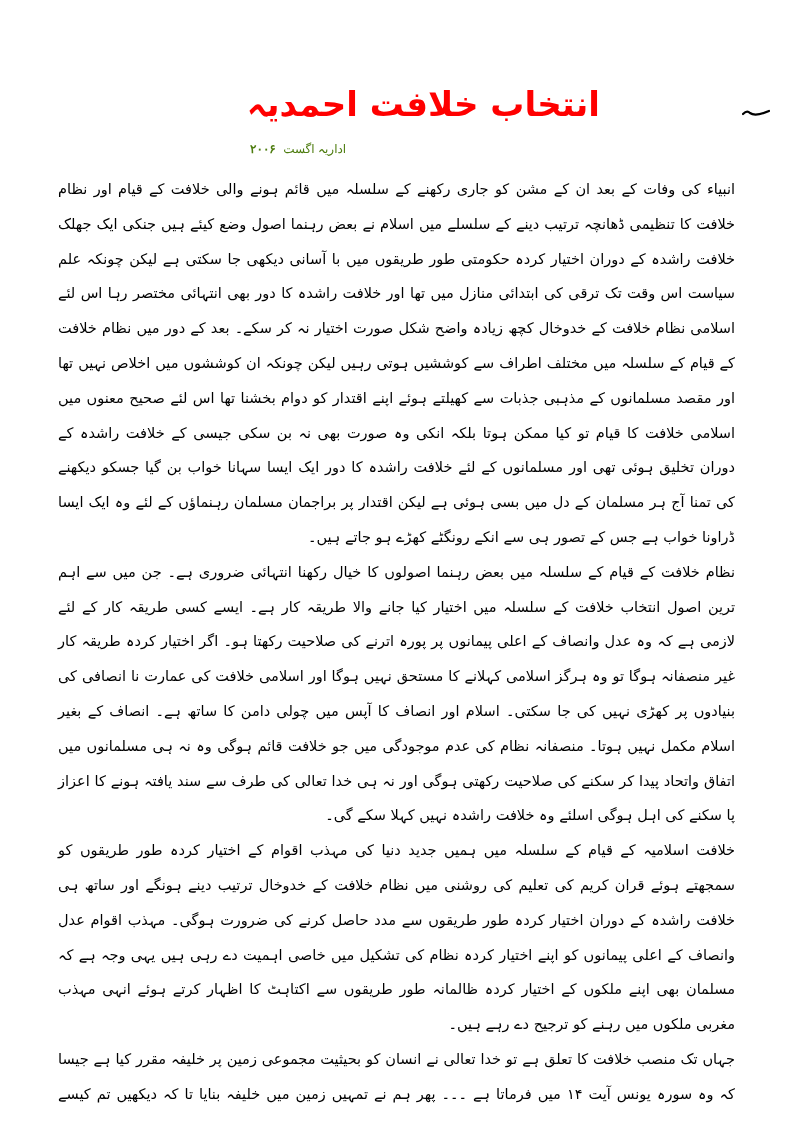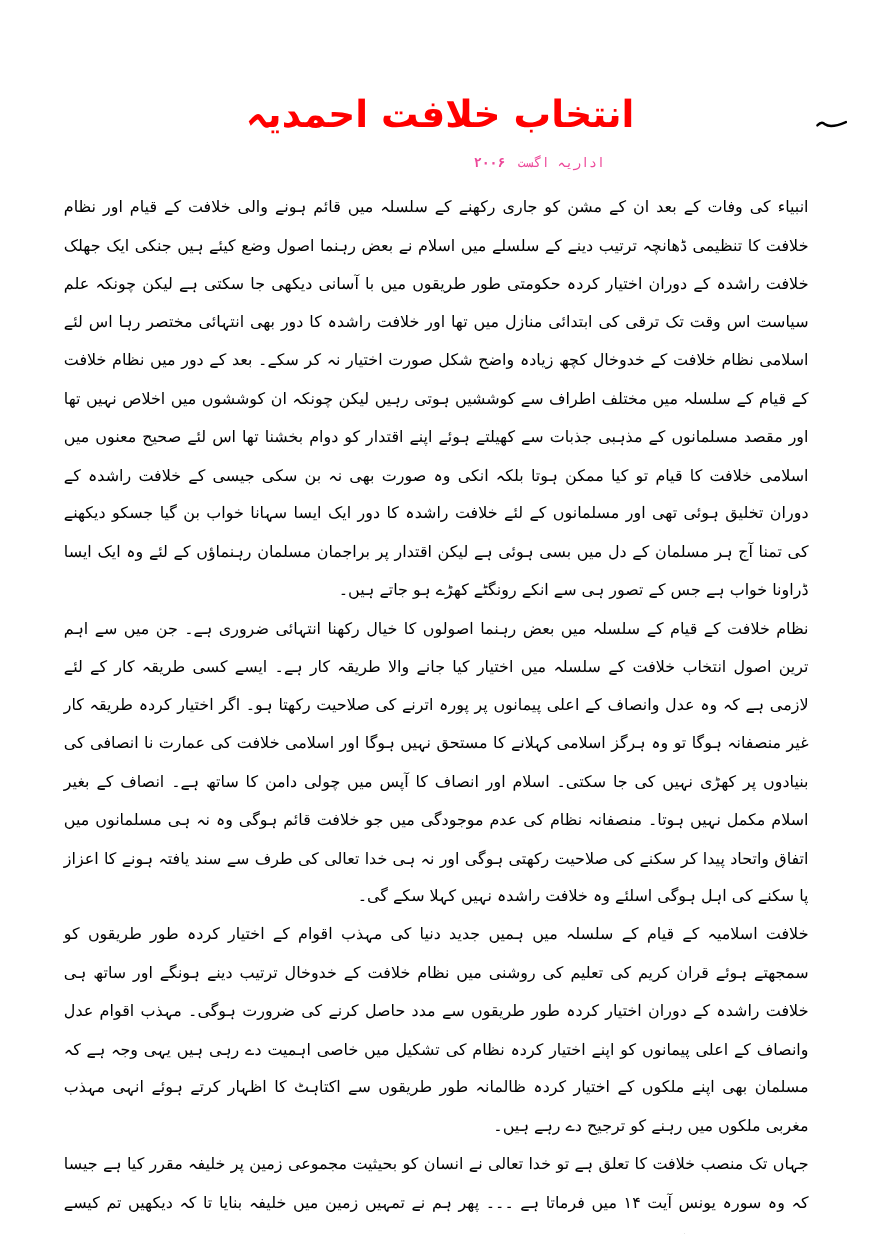--- a/index.html
+++ b/index.html
@@ -26,38 +26,38 @@
       left: 742px;
       top: 108px;
       width: 28px;
       height: 10px;
     }
     .title {
       position: absolute;
       left: 200px;
       width: 400px;
       top: 82px;
-      text-align: center;
+      text-align: right;
       direction: rtl;
       color: #ff0000;
       font-family: "DejaVu Sans", sans-serif;
       font-weight: bold;
       font-size: 34px;
       line-height: 44px;
       white-space: nowrap;
     }
     .subtitle {
       position: absolute;
       left: 250px;
       width: 300px;
       top: 140px;
-      text-align: right;
+      text-align: left;
       direction: rtl;
-      color: #ec4899;
-      font-family: Liberation Mono, monospace;
+      color: #4d7c0f;
+      font-family: Liberation Sans, sans-serif;
       font-size: 12px;
       line-height: 18px;
       white-space: nowrap;
     }
     .subtitle .date {
       font-weight: bold;
       margin-right: 4px;
     }
     .body-text {
       position: absolute;

